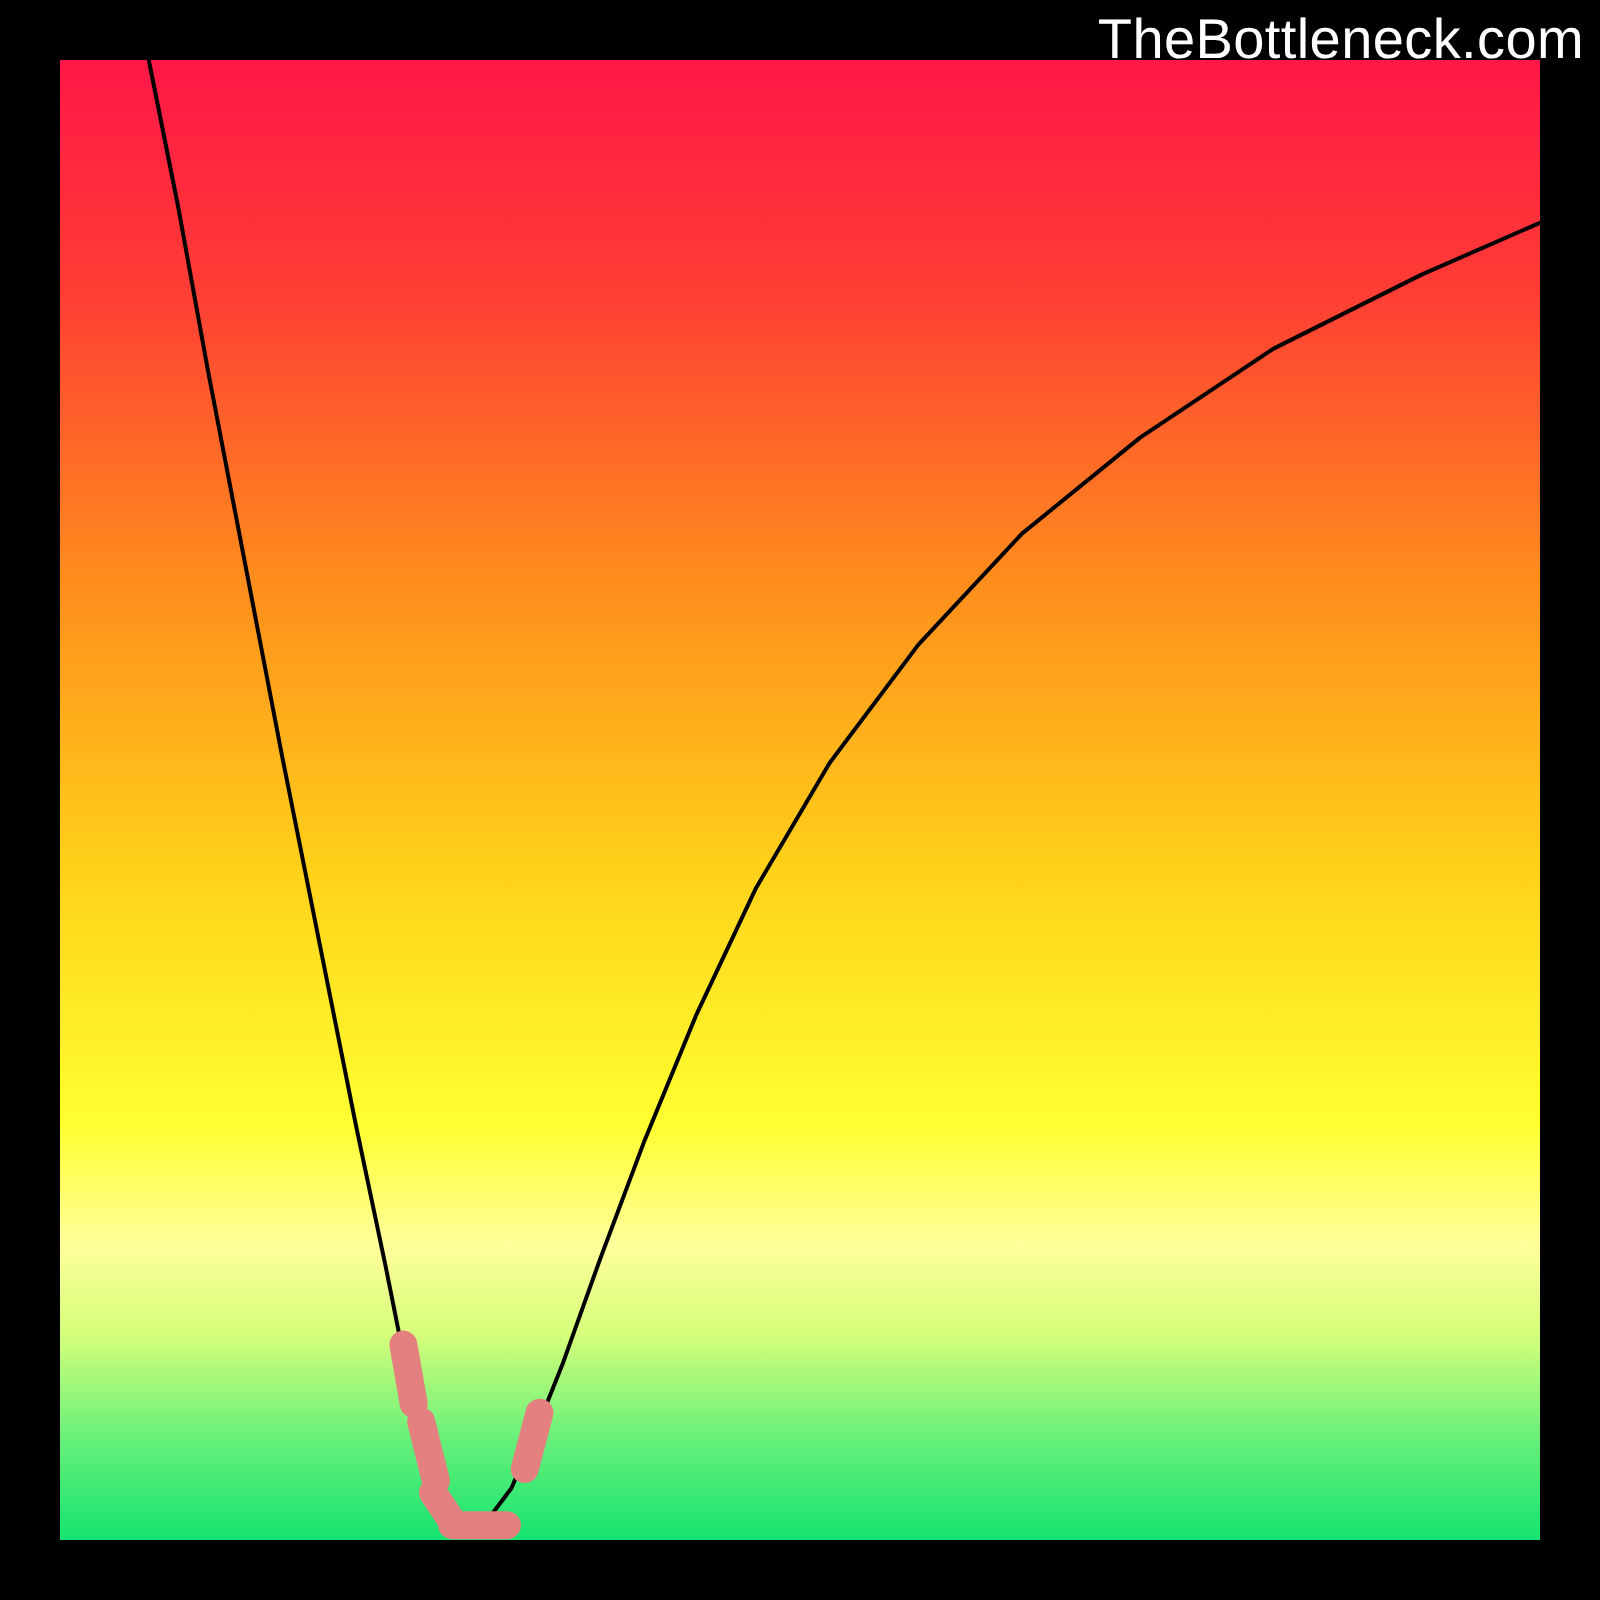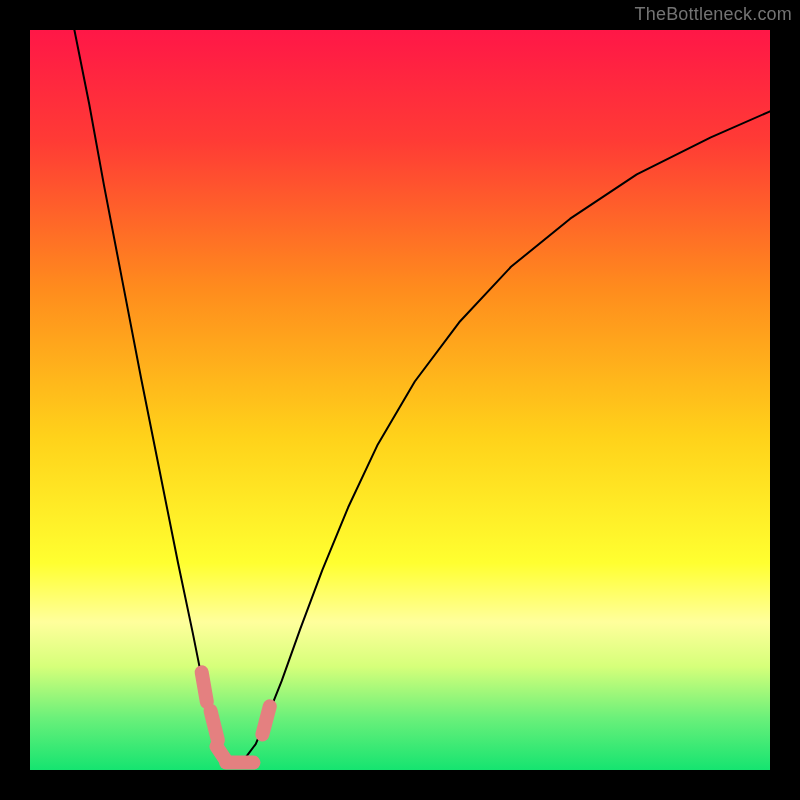--- a/index.html
+++ b/index.html
@@ -23,22 +23,22 @@
     position: absolute;
     left: 0;
     top: 0;
     width: 740px;
     height: 740px;
   }
   .watermark {
     position: absolute;
     top: 4px;
     right: 8px;
-    color: #737373;
-    font-size: 18px;
+    color: #ffffff;
+    font-size: 28px;
     font-weight: 500;
     letter-spacing: 0.2px;
     margin-left: 34px;
   }
 </style>
 </head>
 <body>
 
 <div class="frame">
   <svg class="plot" viewBox="0 0 740 740" preserveAspectRatio="none">

